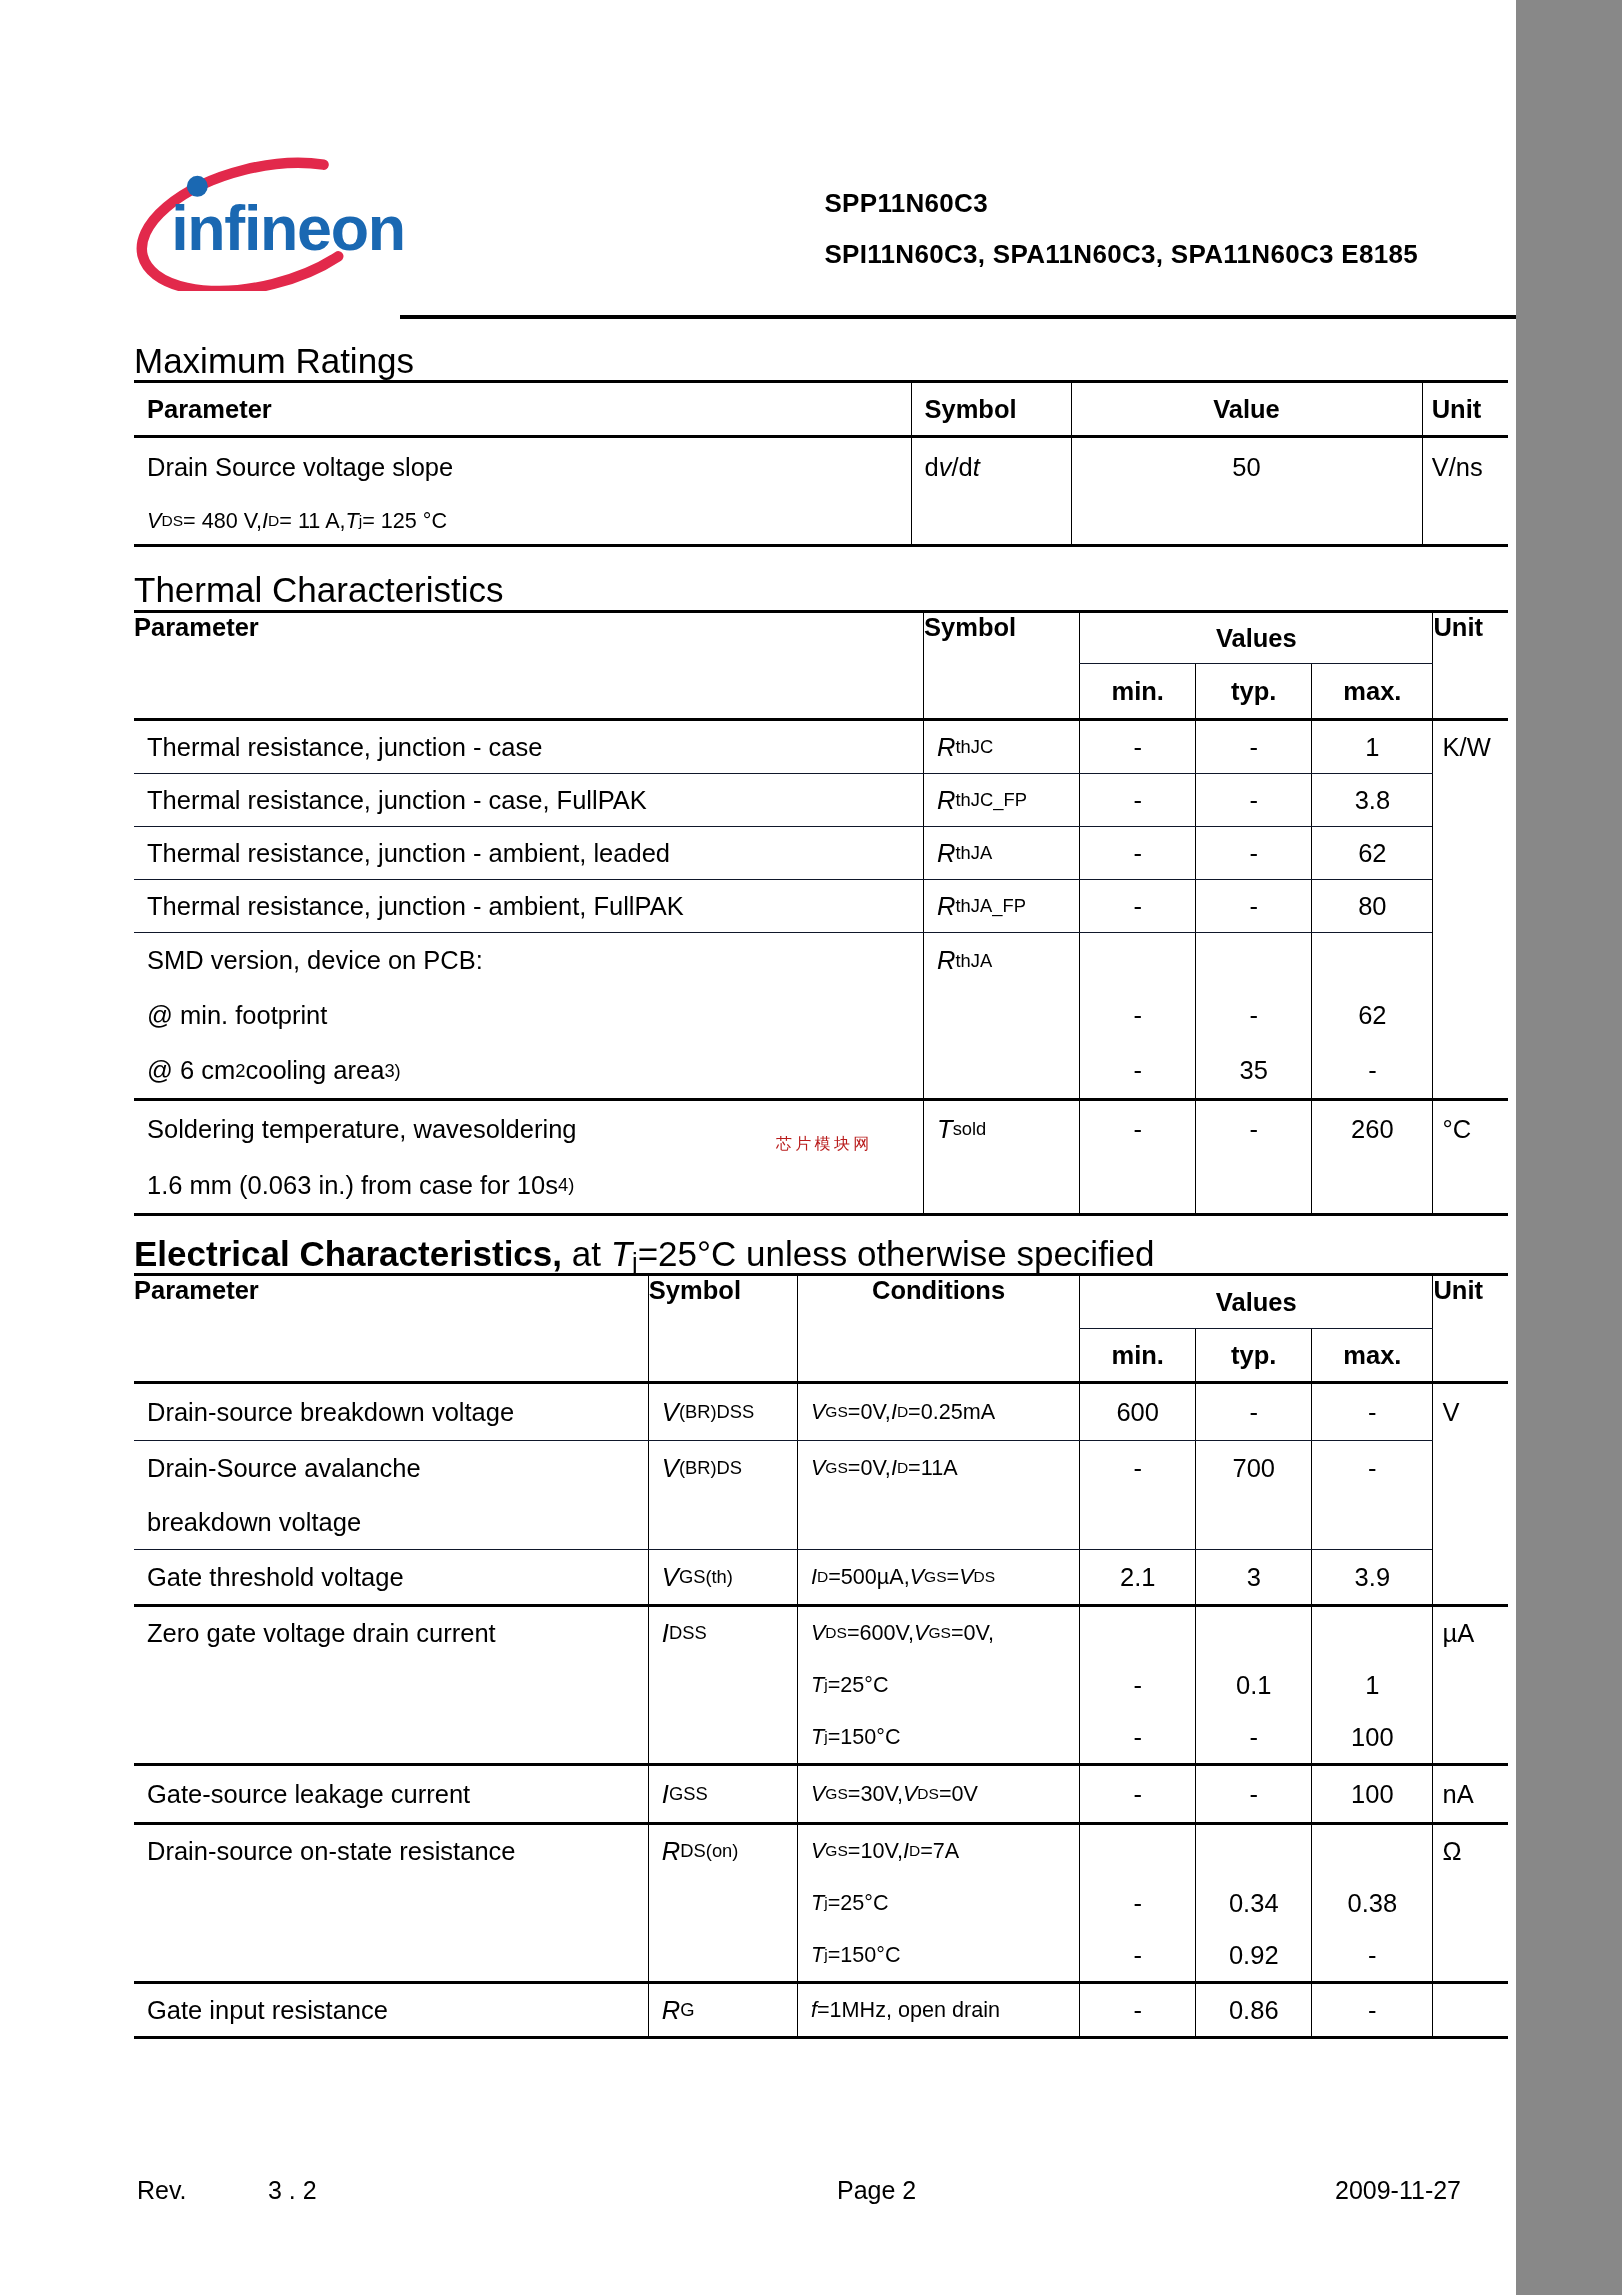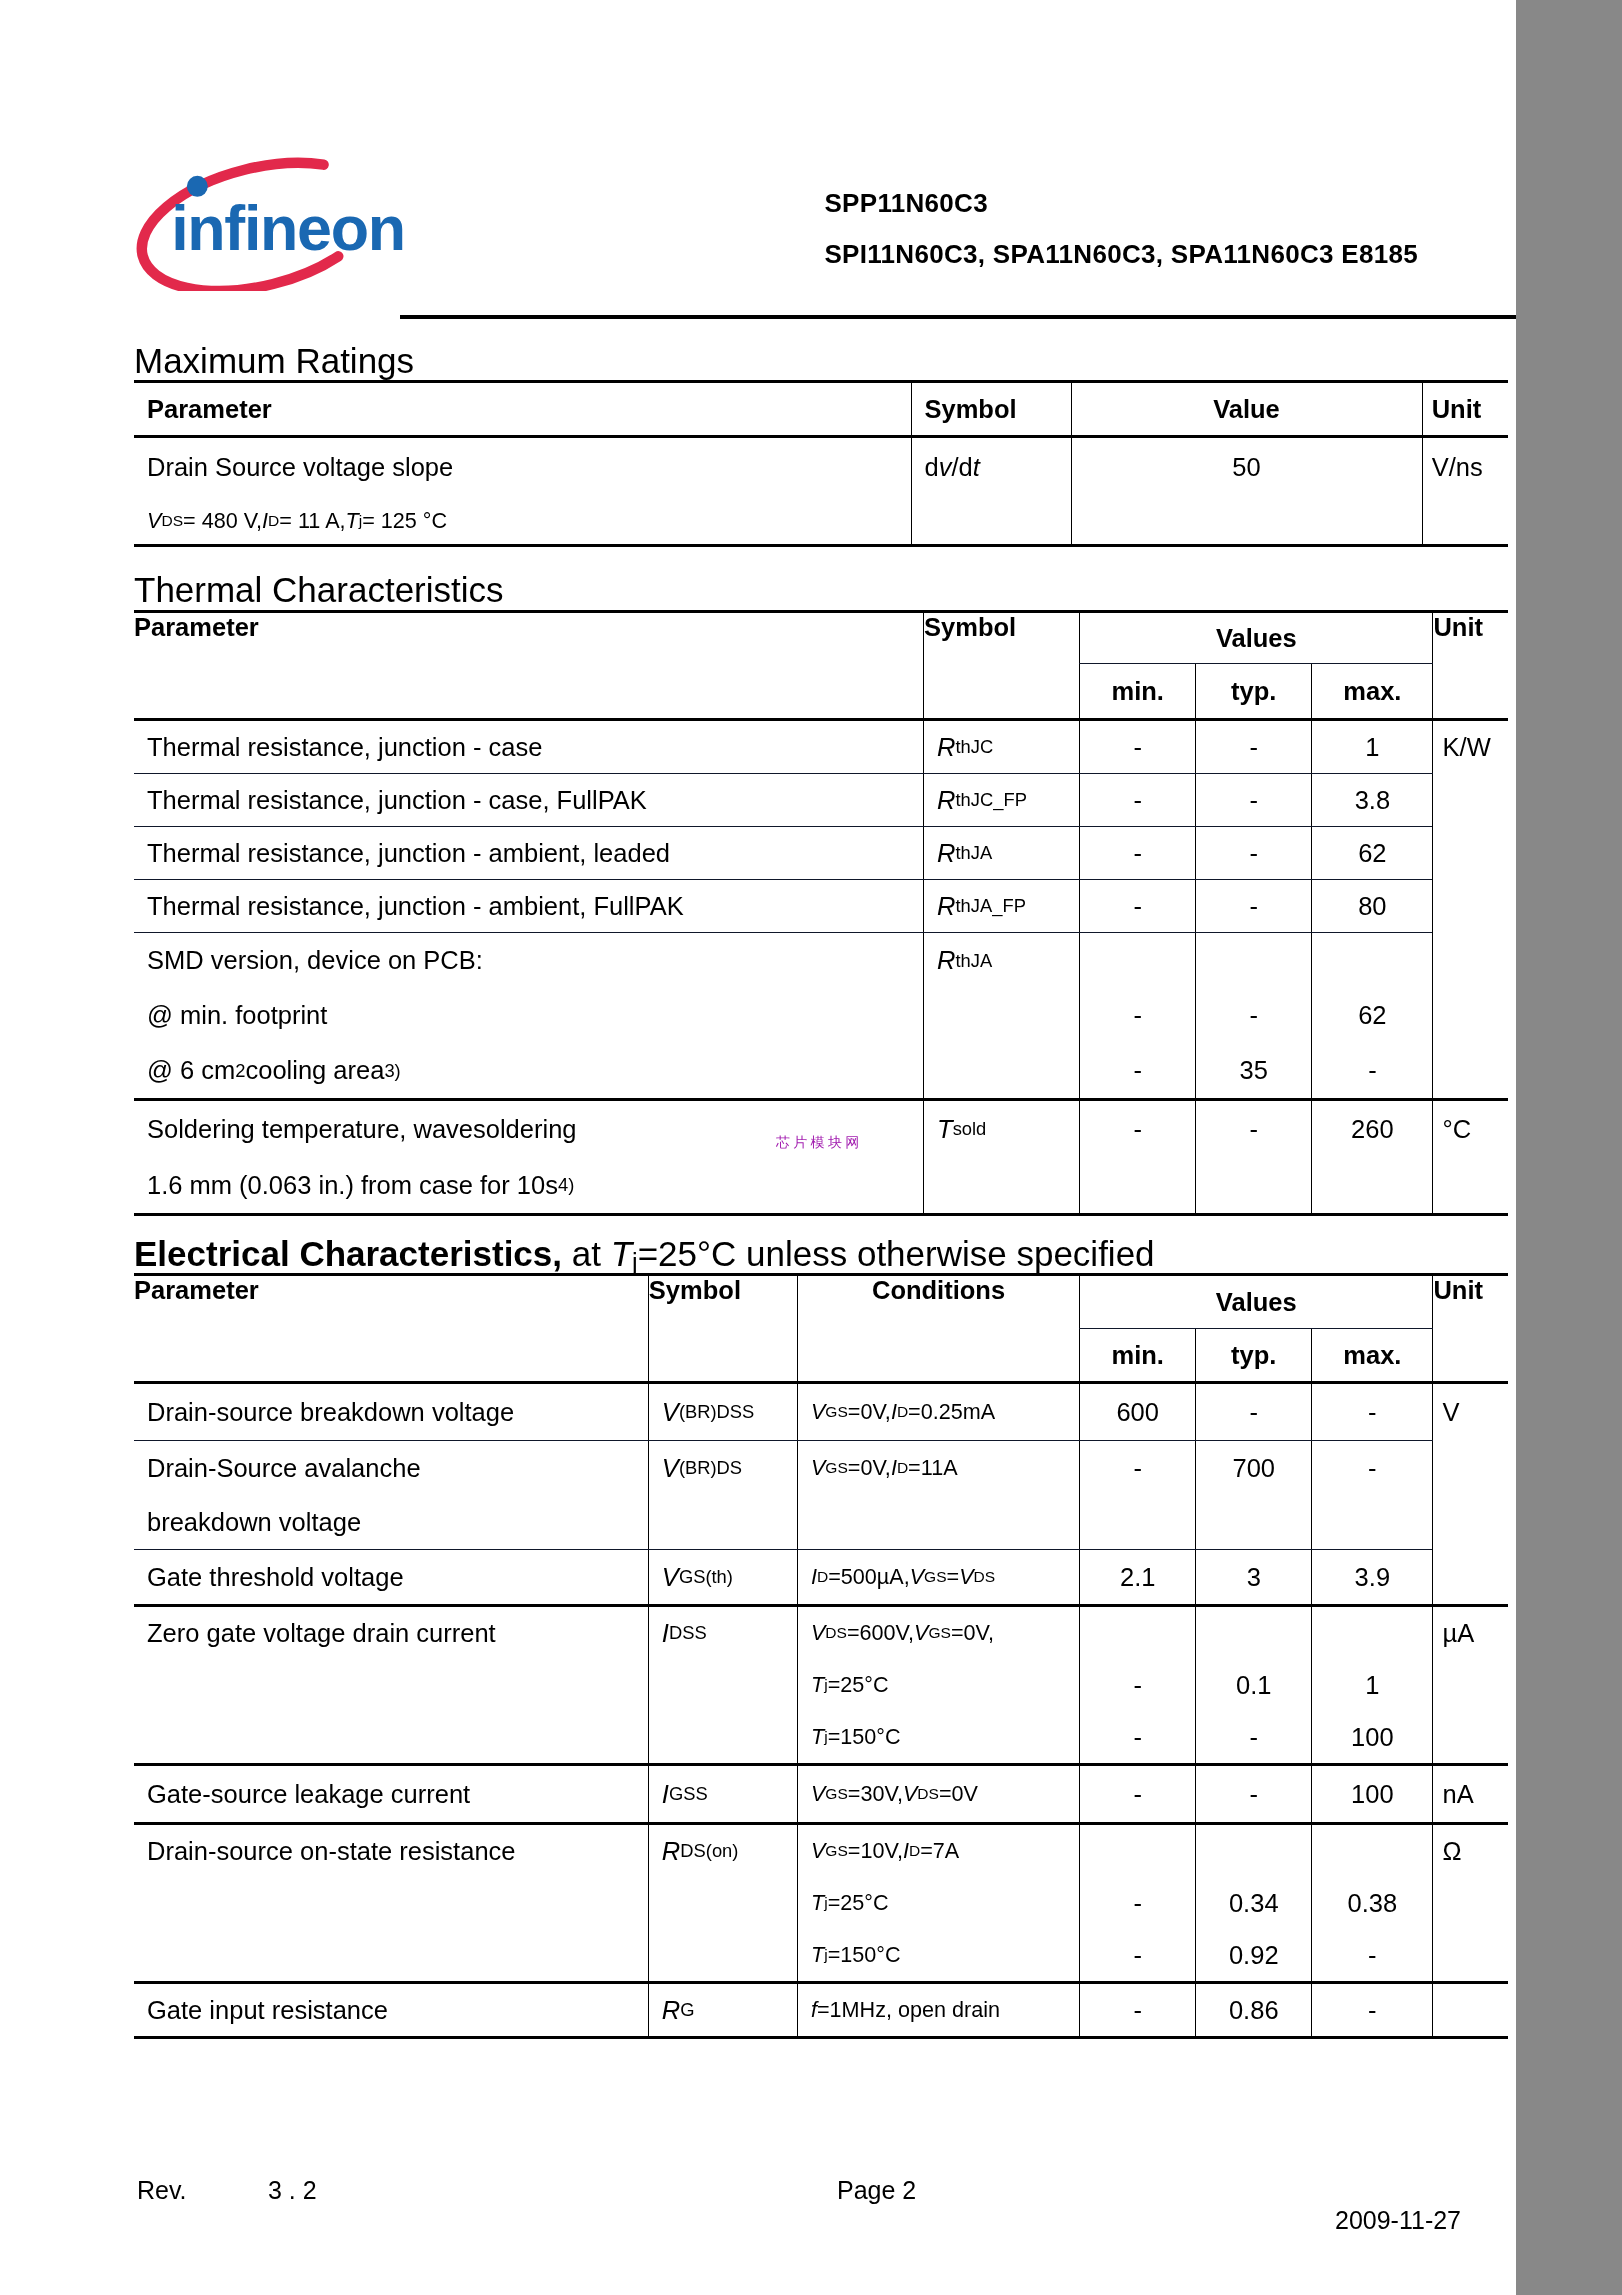--- a/index.html
+++ b/index.html
@@ -21,21 +21,21 @@
   .cl{display:flex;align-items:center;}
   .cl.c{justify-content:center;}
   .l{padding-left:13px;}
   .lu{padding-left:9.2px;}
   .h72{height:47px;}.h76{height:50px;}.h80{height:52px;}.h82{height:54px;}
   .h84{height:55px;}.h85{height:56px;}.h90{height:59px;}
   .cond{font-size:21.6px;}
   .page sub{font-size:0.72em;line-height:0;vertical-align:-0.2em;}
   .page sup{font-size:0.72em;line-height:0;vertical-align:0.5em;}
   i{font-style:italic;}
-  .watermark{color:#a21caf;font-size:14px;letter-spacing:3.3px;white-space:nowrap;}
+  .watermark{color:#b91c1c;font-size:16px;letter-spacing:3.3px;white-space:nowrap;}
   .footer-text{font-size:25px;}
 </style>
 </head>
 <body>
 
 <div class="page">
 
   <div class="abs" style="left:128px;top:151px;width:293px;height:140px;">
     <svg width="293" height="140" viewBox="0 0 448 214">
       <ellipse cx="200" cy="116" rx="183" ry="90" transform="rotate(-14 200 116)" fill="none" stroke-width="16" stroke-linecap="round" stroke-dasharray="671 224" stroke-dashoffset="783" stroke="#e2294b"></ellipse>
@@ -514,17 +514,17 @@
             <div class="cl h80 lu"></div>
           </td>
     </tr>
   </tbody>
     </table>
 
   <div class="abs footer-text" style="left:0;top:2176px;width:1622px;height:33px;text-decoration:underline;">
     <span class="abs" style="left:137px;">Rev.</span>
     <span class="abs" style="left:268px;">3 . 2</span>
     <span class="abs" style="left:837px;">Page 2</span>
-    <span class="abs" style="left:1335px;margin-top:30px;">2009-11-27</span>
+    <span class="abs" style="left:1335px;">2009-11-27</span>
   </div>
 
 </div>
 
 
 </body></html>

